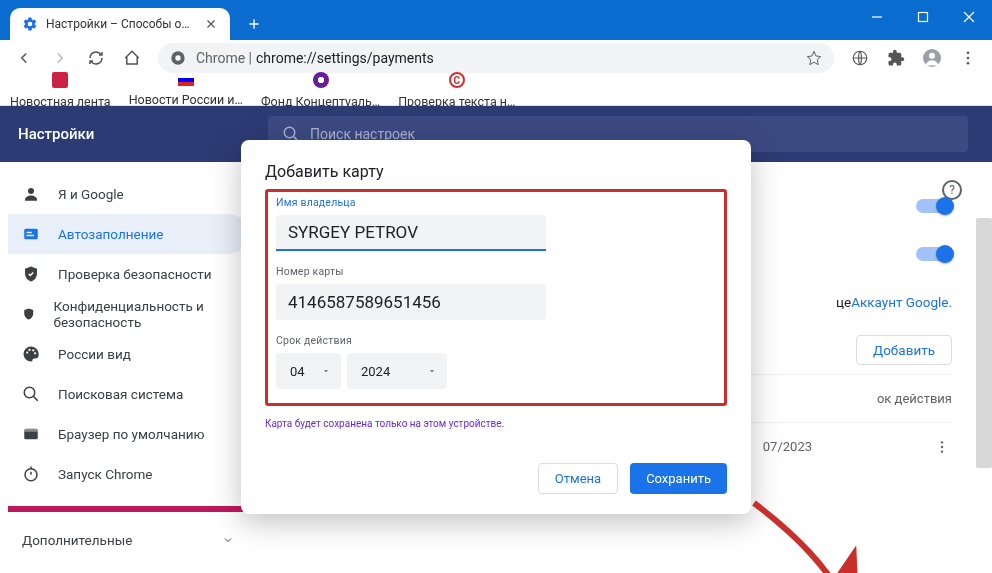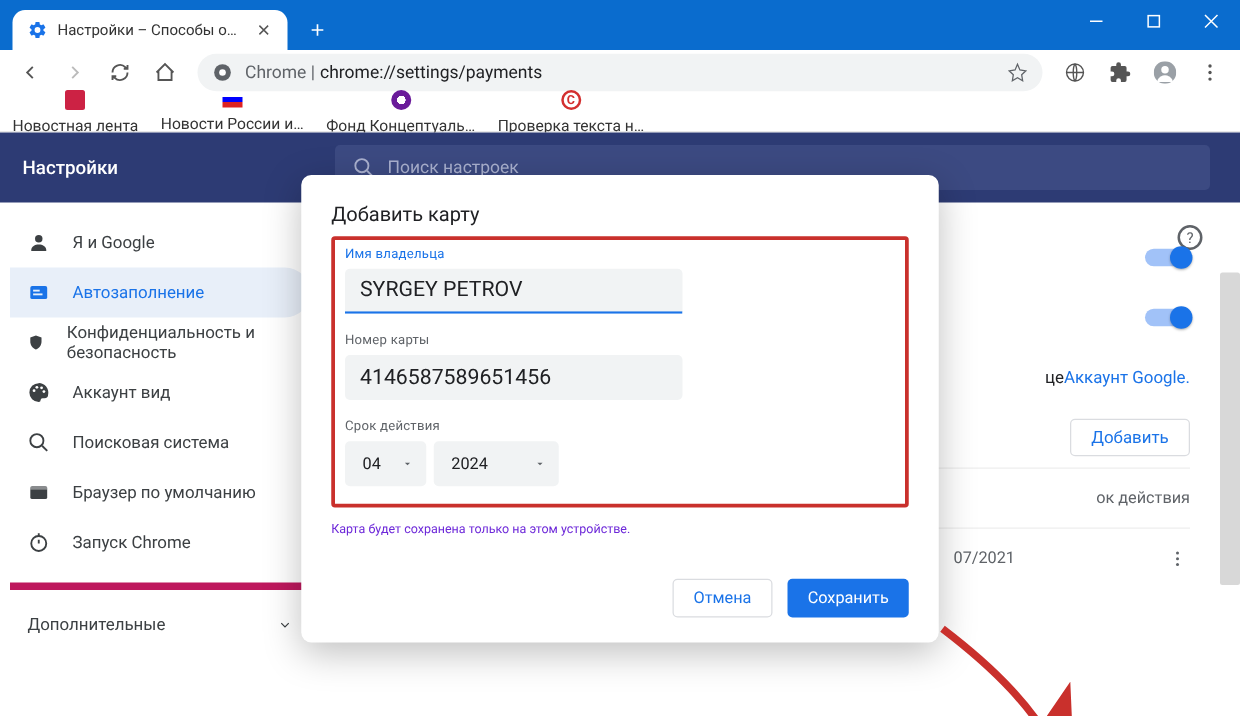--- a/index.html
+++ b/index.html
@@ -217,32 +217,39 @@
           <svg viewBox="0 0 24 24" fill="currentColor">
             <rect x="3" y="5" width="18" height="14" rx="2"></rect>
             <rect x="6" y="9" width="7" height="2" fill="#e8eff9"></rect>
             <rect x="6" y="13" width="10" height="2" fill="#e8eff9"></rect>
           </svg>
           <span>Автозаполнение</span>
         </div>
       <div class="sb-item">
           <svg viewBox="0 0 24 24" fill="currentColor">
             <path d="M12 2 4 5v6c0 5 3.4 9.7 8 11 4.6-1.3 8-6 8-11V5Z"></path>
+            <path d="m9 12 2 2 4-4" stroke="#fff" stroke-width="2" fill="none"></path>
+          </svg>
+          <span>Проверка безопасности</span>
+        </div>
+      <div class="sb-item">
+          <svg viewBox="0 0 24 24" fill="currentColor">
+            <path d="M12 2 4 5v6c0 5 3.4 9.7 8 11 4.6-1.3 8-6 8-11V5Z"></path>
           </svg>
           <span>Конфиденциальность и безопасность</span>
         </div>
       <div class="sb-item">
           <svg viewBox="0 0 24 24" fill="currentColor">
             <path d="M12 2a10 10 0 0 0 0 20 2 2 0 0 0 2-2 2 2 0 0 1 2-2h2a4 4 0 0 0 4-4A10 10 0 0 0 12 2Z"></path>
             <circle cx="7" cy="10" r="1.5" fill="#fff"></circle>
             <circle cx="10" cy="6.5" r="1.5" fill="#fff"></circle>
             <circle cx="15" cy="7" r="1.5" fill="#fff"></circle>
             <circle cx="17.5" cy="11" r="1.5" fill="#fff"></circle>
           </svg>
-          <span>Аккаунт вид</span>
+          <span>России вид</span>
         </div>
       <div class="sb-item">
           <svg viewBox="0 0 24 24" fill="none" stroke="currentColor" stroke-width="2">
             <circle cx="10" cy="10" r="7"></circle>
             <path d="m21 21-5.5-5.5"></path>
           </svg>
           <span>Поисковая система</span>
         </div>
       <div class="sb-item">
           <svg viewBox="0 0 24 24" fill="currentColor">
@@ -284,21 +291,21 @@
           </div>
         <div class="row" style="justify-content:flex-end">
             <button class="add-btn">Добавить</button>
           </div>
         <div class="row" style="justify-content:flex-end;border-top:1px solid #eee">
             <span class="exp">ок действия</span>
           </div>
         <div class="saved-card">
           <span class="name">Карта •••• 1155</span>
           <div class="right">
-            <span class="exp">07/2021</span>
+            <span class="exp">07/2023</span>
             <div class="kebab">
                 <svg viewBox="0 0 24 24" fill="currentColor" width="16" height="16">
                   <circle cx="12" cy="5" r="1.8"></circle>
                   <circle cx="12" cy="12" r="1.8"></circle>
                   <circle cx="12" cy="19" r="1.8"></circle>
                 </svg>
               </div>
           </div>
         </div>
       </div>

